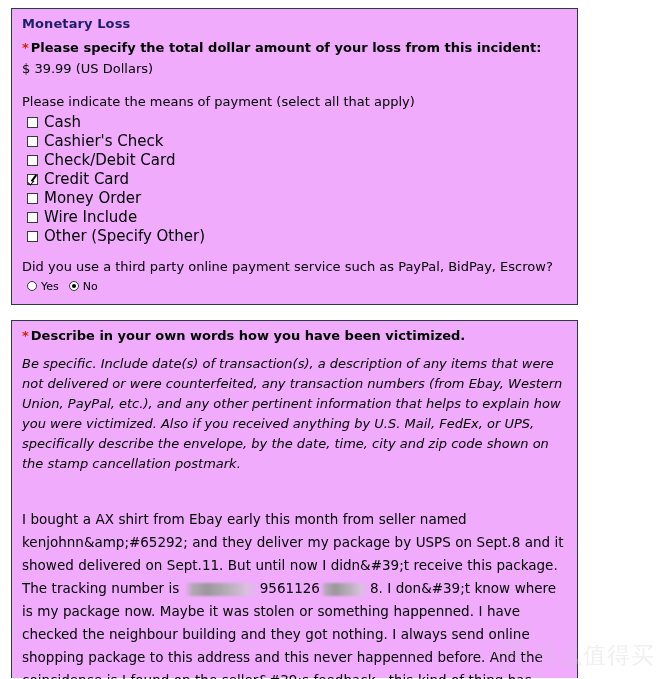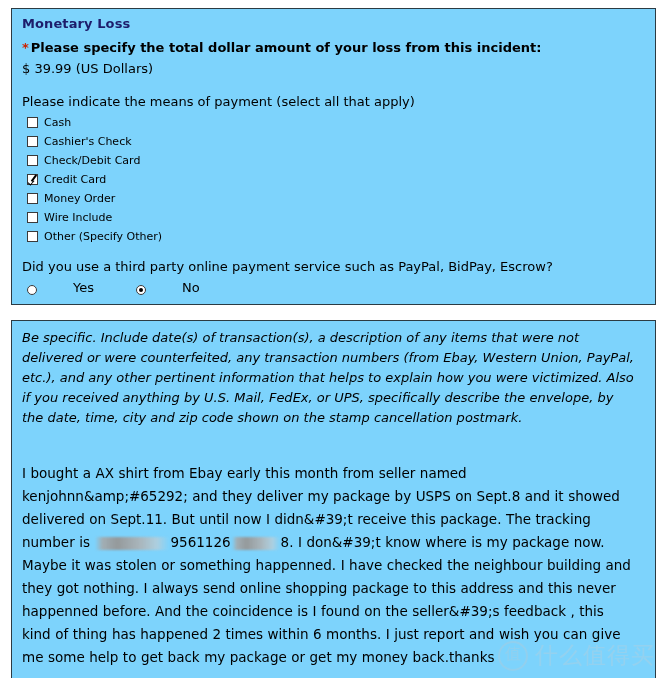--- a/index.html
+++ b/index.html
@@ -19,24 +19,24 @@
   .page {
     position: relative;
     width: 667px;
     height: 679px;
   }
 
   
   .panel {
     position: absolute;
     left: 11px;
-    width: 645px;
+    width: 567px;
     box-sizing: border-box;
     border: 1px solid #2c3b43;
-    background: #7dd3fc;
+    background: #f0abfc;
   }
   .panel-monetary {
     top: 8px;
     height: 297px;
   }
   .panel-description {
     top: 320px;
     height: 358px;
     border-bottom: none;
   }
@@ -90,21 +90,21 @@
   
   .option-list {
     margin: 0 0 12px 0;
     padding: 0;
     list-style: none;
   }
   .option-row {
     display: flex;
     align-items: center;
     height: 19px;
-    font-size: 11px;
+    font-size: 15px;
     line-height: 19px;
   }
   .cbx {
     display: inline-block;
     width: 11px;
     height: 11px;
     box-sizing: border-box;
     border: 1px solid #3a3a3a;
     background: #ffffff;
     margin: 0 6px 0 5px;
@@ -135,24 +135,23 @@
   .option-label { white-space: nowrap; }
 
   
   .third-party-q {
     font-size: 13px;
     line-height: 17px;
     margin: 0 0 2px 0;
   }
   .radio-row {
     display: flex;
-    align-items: flex-end;
+    align-items: center;
     height: 18px;
-    font-size: 13px;
-    gap: 32px;
+    font-size: 11px;
   }
   .rdo {
     display: inline-block;
     width: 10px;
     height: 10px;
     box-sizing: border-box;
     border: 1px solid #3a3a3a;
     border-radius: 50%;
     background: #ffffff;
     margin: 0 4px 0 5px;
@@ -296,20 +295,23 @@
         <span class="radio-label">No</span>
       </div>
 
     </div>
   </section>
 
   <section class="panel panel-description">
     <div class="panel-inner">
 
 
+      <p class="required-line">
+        <span class="asterisk">*</span><span>Describe in your own words how you have been victimized.</span>
+      </p>
 
       <p class="instructions">Be specific. Include date(s) of transaction(s), a description of any items that were not delivered or were counterfeited, any transaction numbers (from Ebay, Western Union, PayPal, etc.), and any other pertinent information that helps to explain how you were victimized. Also if you received anything by U.S. Mail, FedEx, or UPS, specifically describe the envelope, by the date, time, city and zip code shown on the stamp cancellation postmark.</p>
 
       <p class="narrative"><span>I bought a AX shirt from Ebay early this month from seller named kenjohnn&amp;amp;#65292; and they deliver my package by USPS on Sept.8 and it showed delivered on Sept.11. But until now I didn&amp;#39;t receive this package. The tracking number is </span><span class="redaction r1"></span><span>9561126</span><span class="redaction r2"></span><span>8. I don&amp;#39;t know where is my package now. Maybe it was stolen or something happenned. I have checked the neighbour building and they got nothing. I always send online shopping package to this address and this never happenned before. And the coincidence is I found on the seller&amp;#39;s feedback , this kind of thing has happened 2 times within 6 months. I just report and wish you can give me some help to get back my package or get my money back.thanks</span></p>
 
     </div>
   </section>
 
   <div class="watermark">
     <span class="wm-badge">值</span>

